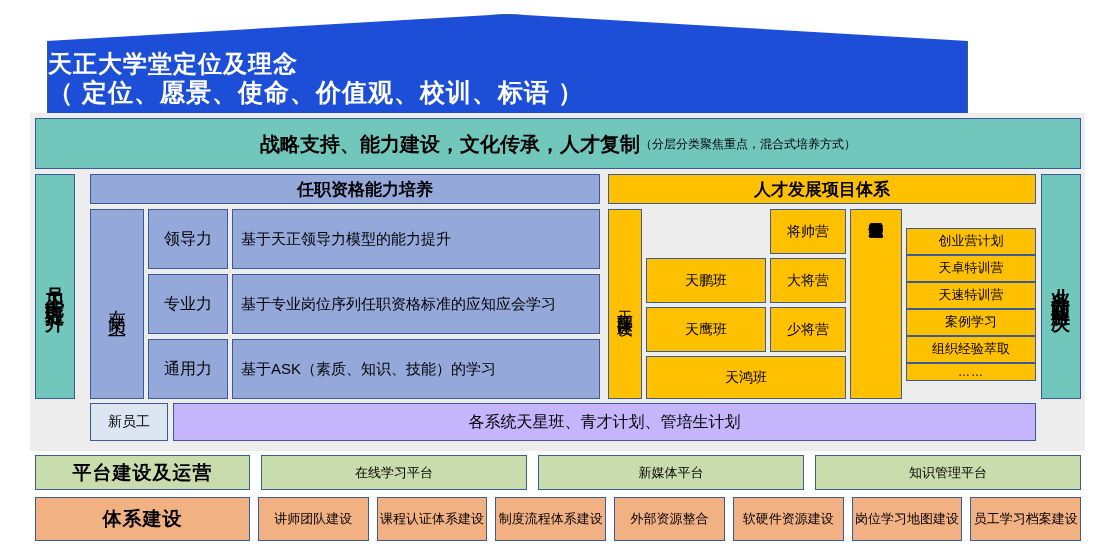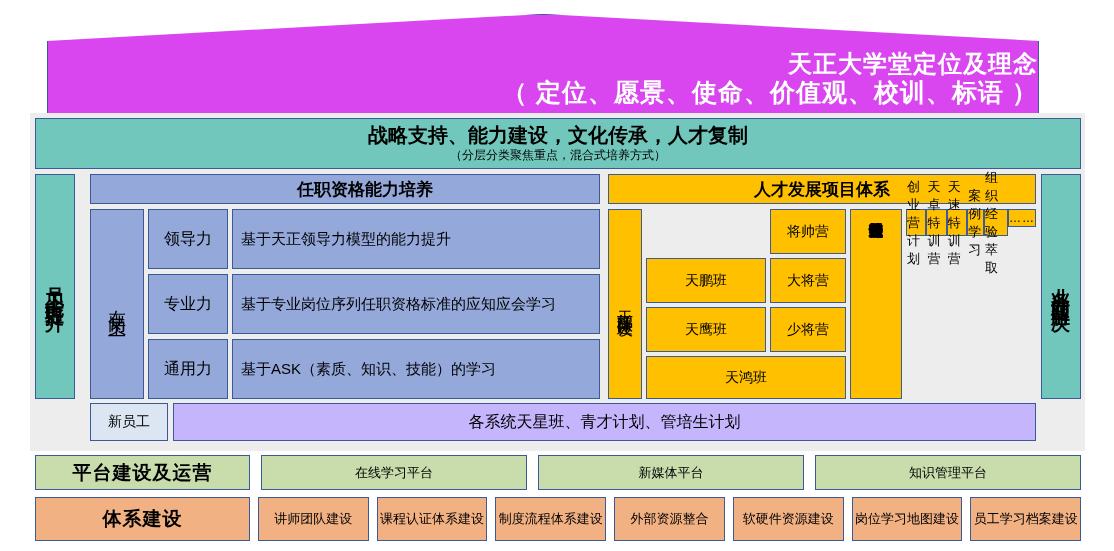--- a/index.html
+++ b/index.html
@@ -13,28 +13,28 @@
     width:1114px;
     height:551px;
     overflow:hidden;
     background:#ffffff;
   }
 
   
   .roof{
     position:absolute;
     left:47px; top:14px;
-    width:992px; height:100px;
-    background:#d946ef;
+    width:921px; height:100px;
+    background:#1d4ed8;
     border:1px solid #3b5a98;
     box-sizing:border-box;
     clip-path:polygon(50% 0%, 100% 27%, 100% 100%, 0% 100%, 0% 27%);
     display:flex;
     flex-direction:column;
-    align-items:flex-end;
+    align-items:flex-start;
     justify-content:flex-end;
     padding-bottom:6px;
   }
   .roof-t1{
     color:#ffffff;
     font-size:24px;
     font-weight:bold;
     letter-spacing:1px;
     line-height:1.12;
   }
@@ -57,21 +57,21 @@
 
   
   .strategy{
     position:absolute;
     left:35px; top:118px;
     width:1046px; height:51px;
     background:#72c7bc;
     border:1px solid #3b5a98;
     box-sizing:border-box;
     display:flex;
-    flex-direction:column;
+    flex-direction:row;
     align-items:center;
     justify-content:center;
   }
   .strategy-main{font-size:20px;font-weight:bold;line-height:1.1;}
   .strategy-sub{font-size:12px;line-height:1.3;margin-top:2px;}
 
   
   .mid{
     position:absolute;
     left:35px; top:174px;
@@ -184,21 +184,21 @@
   .o-c-a{left:0;top:0;width:120px;height:45px;}
   .o-c-b{left:124px;top:0;width:76px;height:45px;}
   .o-c-c{left:0;top:49px;width:120px;height:45px;}
   .o-c-d{left:124px;top:49px;width:76px;height:45px;}
   .o-c-e{left:0;top:98px;width:120px;height:45px;}
   .o-c-f{left:124px;top:98px;width:76px;height:45px;}
   .o-c-g{left:0;top:147px;width:200px;height:43px;}
 
   .o-list{
     position:absolute;left:298px;top:35px;width:130px;height:190px;
-    display:flex;justify-content:center;
+    display:flex;flex-direction:column;justify-content:center;
   }
   .o-li{
     height:27px;
     background:#ffc000;border:1px solid #3b5a98;box-sizing:border-box;
     display:flex;align-items:center;justify-content:center;
     font-size:13px;
   }
   .o-li.dots{height:18px;font-size:12px;letter-spacing:1px;}
 
   

